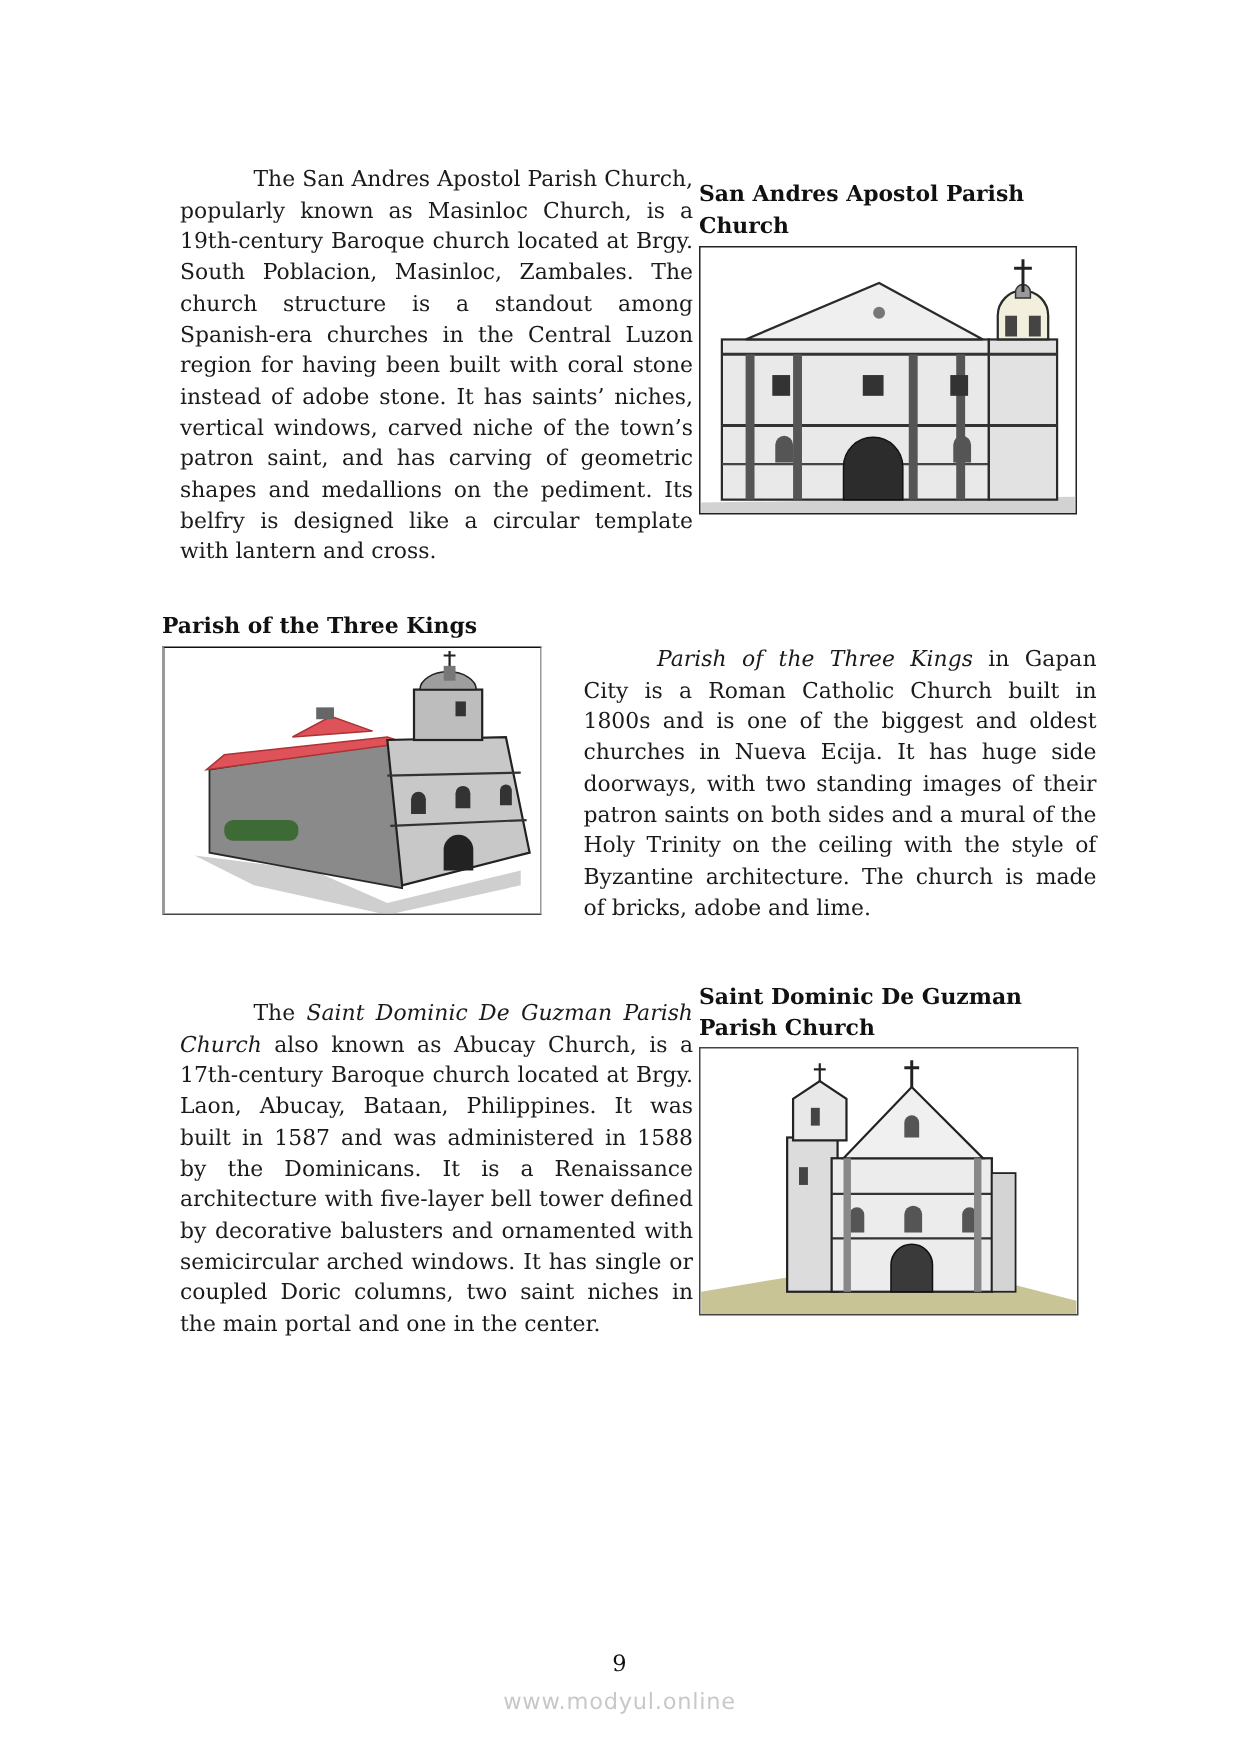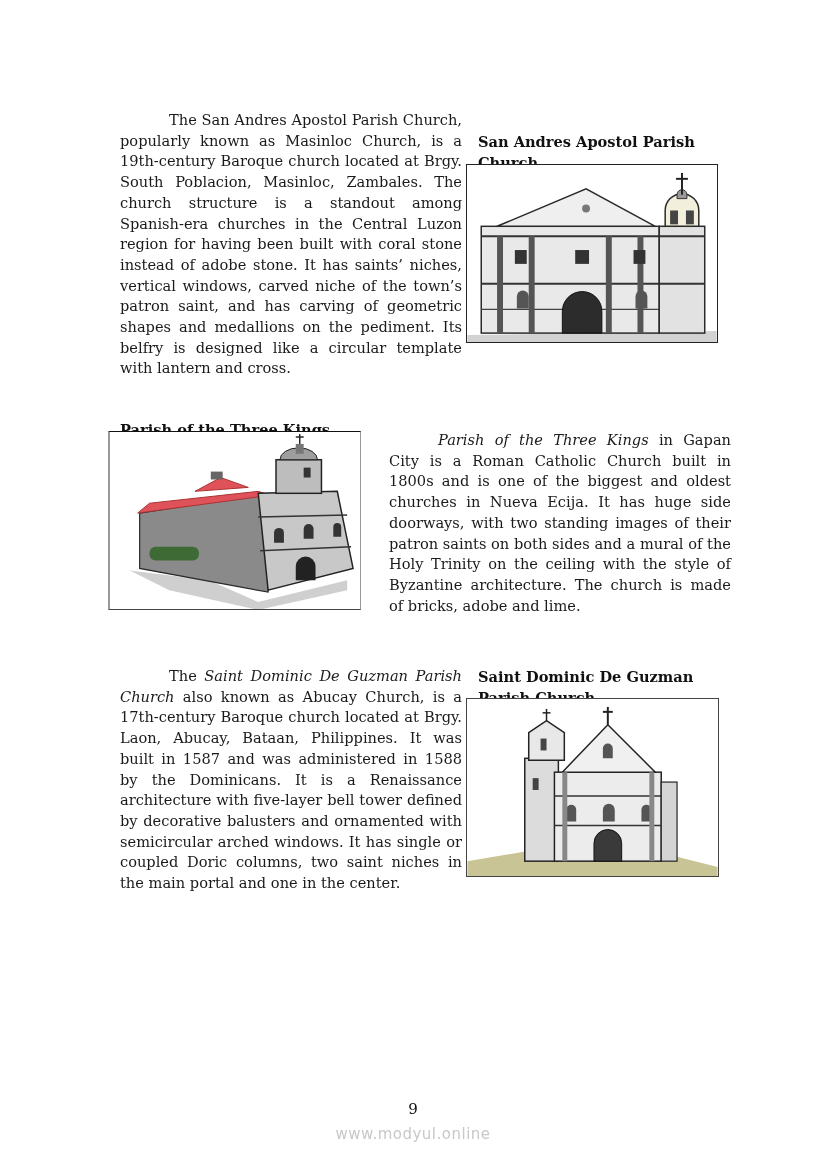--- a/index.html
+++ b/index.html
@@ -1,21 +1,21 @@
 <!DOCTYPE html>
 <html><head>
 <meta charset="utf-8">
 <style>
   html, body { margin: 0; padding: 0; background: #ffffff; }
   body { width: 826px; height: 1169px; position: relative; overflow: hidden;
          font-family: "DejaVu Serif", "Liberation Serif", serif; color: #1a1a1a; }
   .para { position: absolute; font-size: 14.6px; line-height: 20.7px; text-align: justify;
           text-align-last: left; margin: 12px; }
   .para .indent { display: inline-block; width: 49px; }
-  .heading { position: absolute; font-weight: bold; font-size: 14.6px; line-height: 20.7px; margin: 12px; color: #111; }
+  .heading { position: absolute; font-weight: bold; font-size: 14.6px; line-height: 20.7px; margin: 0; color: #111; }
   .frame { position: absolute; background: #fff; box-sizing: border-box; overflow: hidden; }
   .frame svg { width: 100%; height: 100%; display: block; }
   .pagenum { position: absolute; left: 0; width: 826px; text-align: center; top: 1100px; font-size: 15px; color: #111; }
   .watermark { position: absolute; left: 0; width: 826px; text-align: center; top: 1125px;
                font-family: "DejaVu Sans", "Liberation Sans", sans-serif; font-size: 15px; color: #c8c8c8; letter-spacing: 0.5px; }
 </style>
 </head>
 <body>
 
 <p class="para" style="left:108px; top:98px; width:342px;"><span class="indent"></span><span>The San Andres Apostol Parish Church, popularly known as Masinloc Church, is a 19th-century Baroque church located at Brgy. South Poblacion, Masinloc, Zambales. The church structure is a standout among Spanish-era churches in the Central Luzon region for having been built with coral stone instead of adobe stone. It has saints’ niches, vertical windows, carved niche of the town’s patron saint, and has carving of geometric shapes and medallions on the pediment. Its belfry is designed like a circular template with lantern and cross.</span></p>

